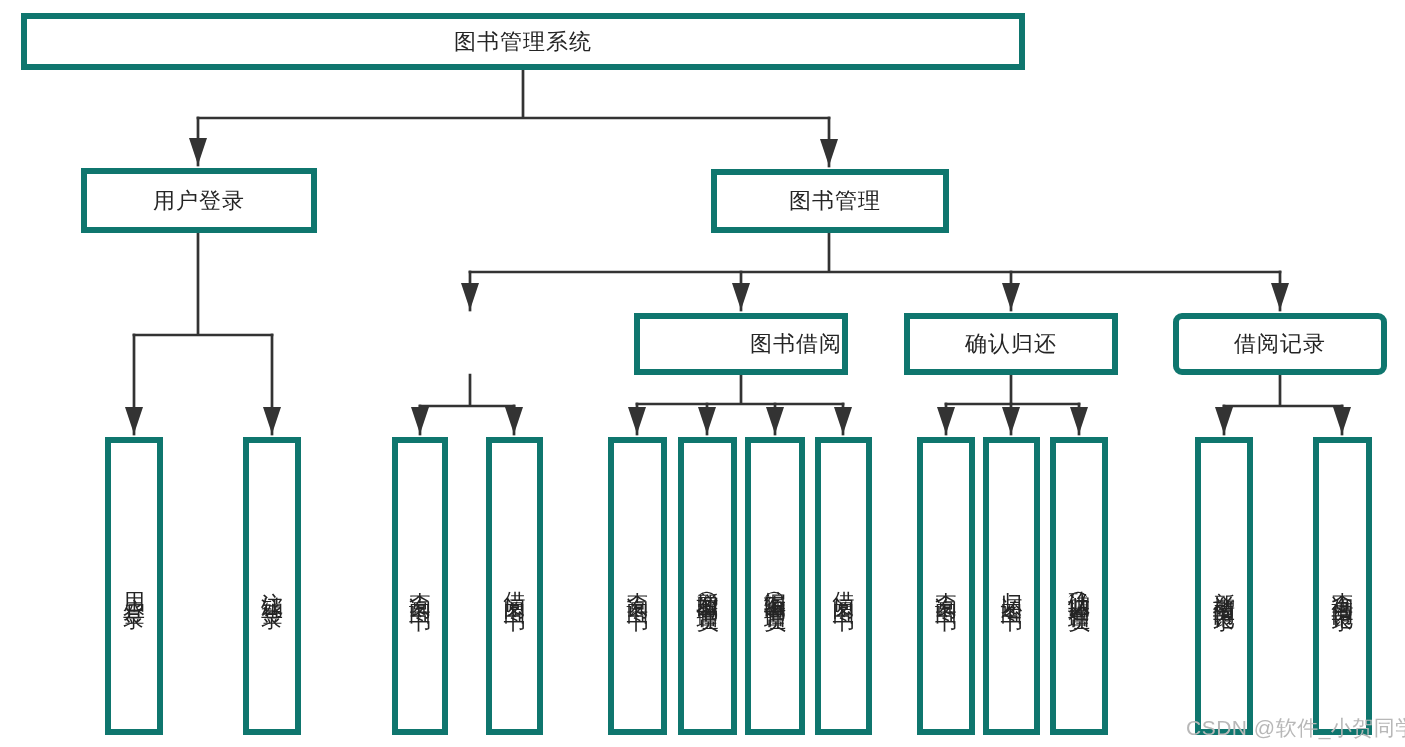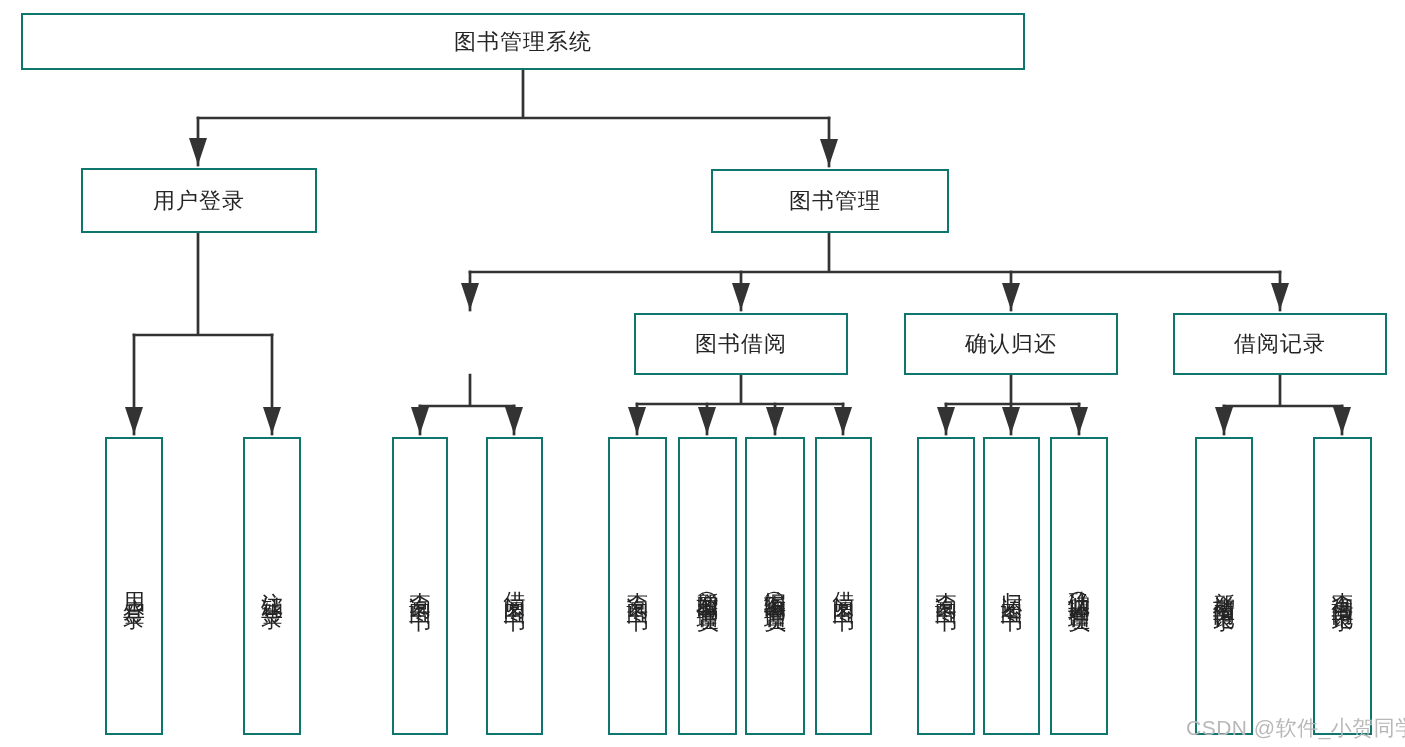--- a/index.html
+++ b/index.html
@@ -13,44 +13,44 @@
   }
   .connectors {
     position: absolute;
     left: 0; top: 0;
     width: 1405px; height: 747px;
     pointer-events: none;
   }
   .node {
     position: absolute;
     box-sizing: border-box;
-    border: 2px solid #0f766e;
+    border: 6px solid #0f766e;
     background: #ffffff;
     display: flex;
     align-items: center;
     justify-content: center;
     color: #242424;
   }
   .h-node { font-size: 22px; letter-spacing: 1px; }
   .v-node {
     writing-mode: vertical-rl;
     text-orientation: mixed;
     font-size: 22px;
     letter-spacing: 6px;
     line-height: 1;
   }
   .v-node .lbl { display: block; }
   
   .n-root           { left: 21px;   top: 13px;  width: 1004px; height: 57px; }
   .n-user-login     { left: 81px;   top: 168px; width: 236px;  height: 65px; }
   .n-book-mgmt      { left: 711px;  top: 169px; width: 238px;  height: 64px; padding-left: 10px; }
   .n-new-book-rec   { left: 363px;  top: 313px; width: 215px;  height: 62px; }
-  .n-book-borrow    { left: 634px;  top: 313px; width: 214px;  height: 62px; }
+  .n-book-borrow    { left: 634px;  top: 313px; width: 214px;  height: 62px; justify-content: flex-end; }
   .n-current-borrow { left: 904px;  top: 313px; width: 214px;  height: 62px; }
-  .n-borrow-records { left: 1173px; top: 313px; width: 214px;  height: 62px; }
+  .n-borrow-records { left: 1173px; top: 313px; width: 214px;  height: 62px; border-radius: 9px; }
   .n-ul-login    { left: 105px;  top: 437px; width: 58px; height: 298px; }
   .n-ul-logout   { left: 243px;  top: 437px; width: 58px; height: 298px; }
   .n-nb-query    { left: 392px;  top: 437px; width: 56px; height: 298px; }
   .n-nb-borrow   { left: 486px;  top: 437px; width: 57px; height: 298px; }
   .n-bb-query    { left: 608px;  top: 437px; width: 59px; height: 298px; }
   .n-bb-add      { left: 678px;  top: 437px; width: 59px; height: 298px; letter-spacing: 3px; }
   .n-bb-edit     { left: 745px;  top: 437px; width: 60px; height: 298px; letter-spacing: 3px; }
   .n-bb-borrow   { left: 815px;  top: 437px; width: 57px; height: 298px; }
   .n-cb-query    { left: 917px;  top: 437px; width: 58px; height: 298px; }
   .n-cb-return   { left: 983px;  top: 437px; width: 57px; height: 298px; }

